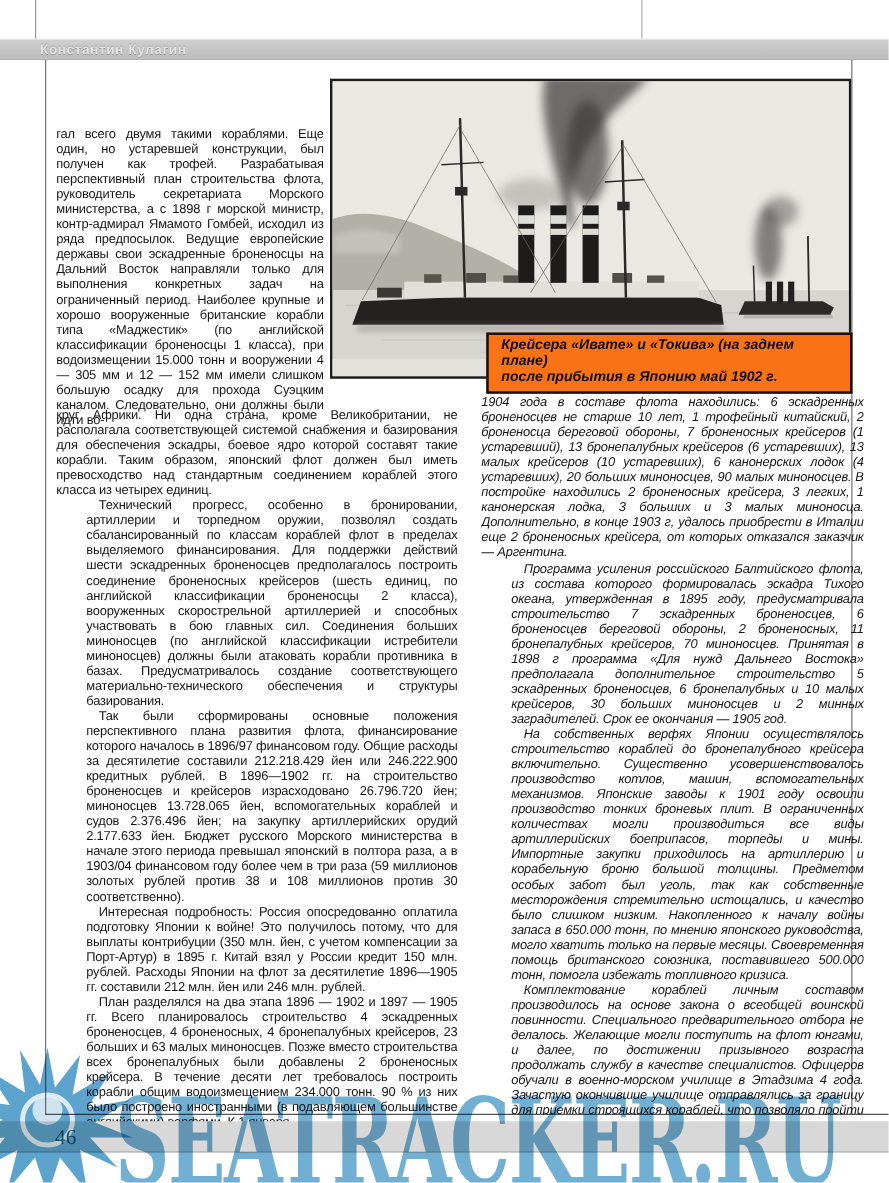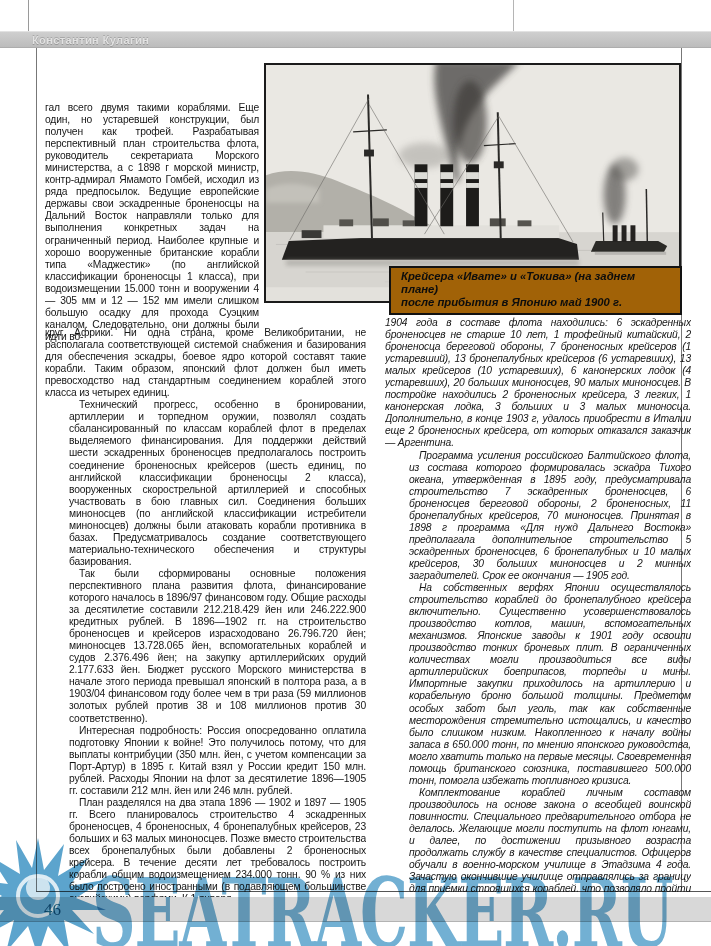--- a/index.html
+++ b/index.html
@@ -40,21 +40,21 @@
   .photo{
     left:264px;top:63px;width:417px;height:240px;
     border:2px solid #1b1b1b;box-sizing:border-box;
     background:#e9e7e2;
   }
   .photo svg{display:block;width:100%;height:100%;}
   
   .caption{
     left:389px;top:266px;width:293px;
     box-sizing:border-box;
-    background:#a16207;border:2px solid #121212;
+    background:#f97316;border:2px solid #121212;
     padding:2px 6px 3px 10px;
     font-style:italic;font-weight:bold;
     font-size:11.3px;line-height:13.2px;color:#0d0d0d;
   }
   
   .footer-bar{
     left:0;top:897px;width:711px;height:25px;
     background:#d8d8d8;border-bottom:1px solid #b3b3b3;
     box-sizing:border-box;
   }
@@ -166,21 +166,21 @@
     <line x1="235" y1="52" x2="310" y2="180" stroke="#6b6a66" stroke-width="0.6"></line>
 
     <rect x="20" y="198" width="296" height="6" fill="#8d8b86" opacity="0.45" filter="url(#b2)"></rect>
     <rect x="178" y="206" width="14" height="2.5" fill="#55534f"></rect>
     <rect x="232" y="209" width="20" height="3" fill="#4c4a46"></rect>
   </svg>
 </div>
 
 <div class="abs caption">
   <div>Крейсера «Ивате» и «Токива» (на заднем плане)</div>
-  <div>после прибытия в Японию май 1900 г.</div>
+  <div>после прибытия в Японию май 1902 г.</div>
 </div>
 
 <div class="abs col" style="left:45px;top:327px;width:321px;height:577px;">
     <p class="para">круг Африки. Ни одна страна, кроме Великобритании, не располагала соответствующей системой снабжения и базирования для обеспечения эскадры, боевое ядро которой составят такие корабли. Таким образом, японский флот должен был иметь превосходство над стандартным соединением кораблей этого класса из четырех единиц.</p>
     <p class="para indent">Технический прогресс, особенно в бронировании, артиллерии и торпедном оружии, позволял создать сбалансированный по классам кораблей флот в пределах выделяемого финансирования. Для поддержки действий шести эскадренных броненосцев предполагалось построить соединение броненосных крейсеров (шесть единиц, по английской классификации броненосцы 2 класса), вооруженных скорострельной артиллерией и способных участвовать в бою главных сил. Соединения больших миноносцев (по английской классификации истребители миноносцев) должны были атаковать корабли противника в базах. Предусматривалось создание соответствующего материально-технического обеспечения и структуры базирования.</p>
     <p class="para indent">Так были сформированы основные положения перспективного плана развития флота, финансирование которого началось в 1896/97 финансовом году. Общие расходы за десятилетие составили 212.218.429 йен или 246.222.900 кредитных рублей. В 1896—1902 гг. на строительство броненосцев и крейсеров израсходовано 26.796.720 йен; миноносцев 13.728.065 йен, вспомогательных кораблей и судов 2.376.496 йен; на закупку артиллерийских орудий 2.177.633 йен. Бюджет русского Морского министерства в начале этого периода превышал японский в полтора раза, а в 1903/04 финансовом году более чем в три раза (59 миллионов золотых рублей против 38 и 108 миллионов против 30 соответственно).</p>
     <p class="para indent">Интересная подробность: Россия опосредованно оплатила подготовку Японии к войне! Это получилось потому, что для выплаты контрибуции (350 млн. йен, с учетом компенсации за Порт-Артур) в 1895 г. Китай взял у России кредит 150 млн. рублей. Расходы Японии на флот за десятилетие 1896—1905 гг. составили 212 млн. йен или 246 млн. рублей.</p>
     <p class="para indent">План разделялся на два этапа 1896 — 1902 и 1897 — 1905 гг. Всего планировалось строительство 4 эскадренных броненосцев, 4 броненосных, 4 бронепалубных крейсеров, 23 больших и 63 малых миноносцев. Позже вместо строительства всех бронепалубных были добавлены 2 броненосных крейсера. В течение десяти лет требовалось построить корабли общим водоизмещением 234.000 тонн. 90 % из них было построено иностранными (в подавляющем большинстве английскими) верфями. К 1 января</p>
   </div>
 

